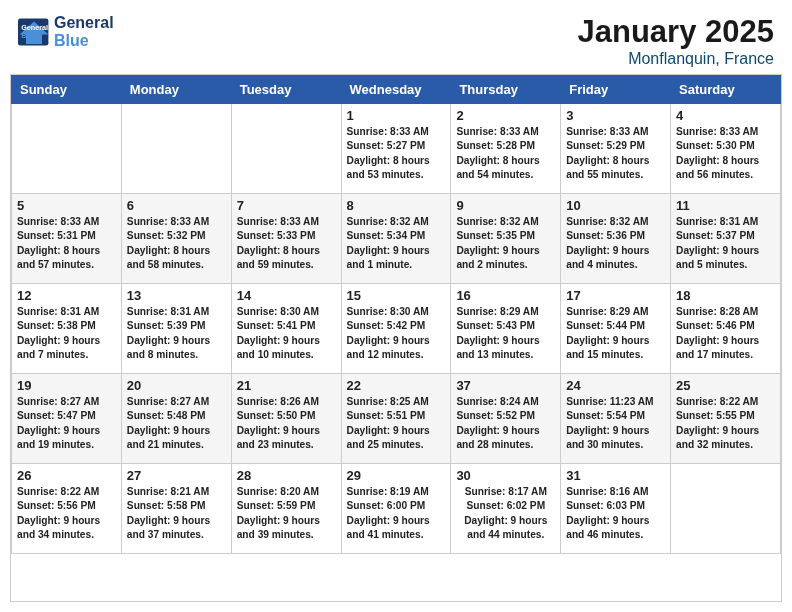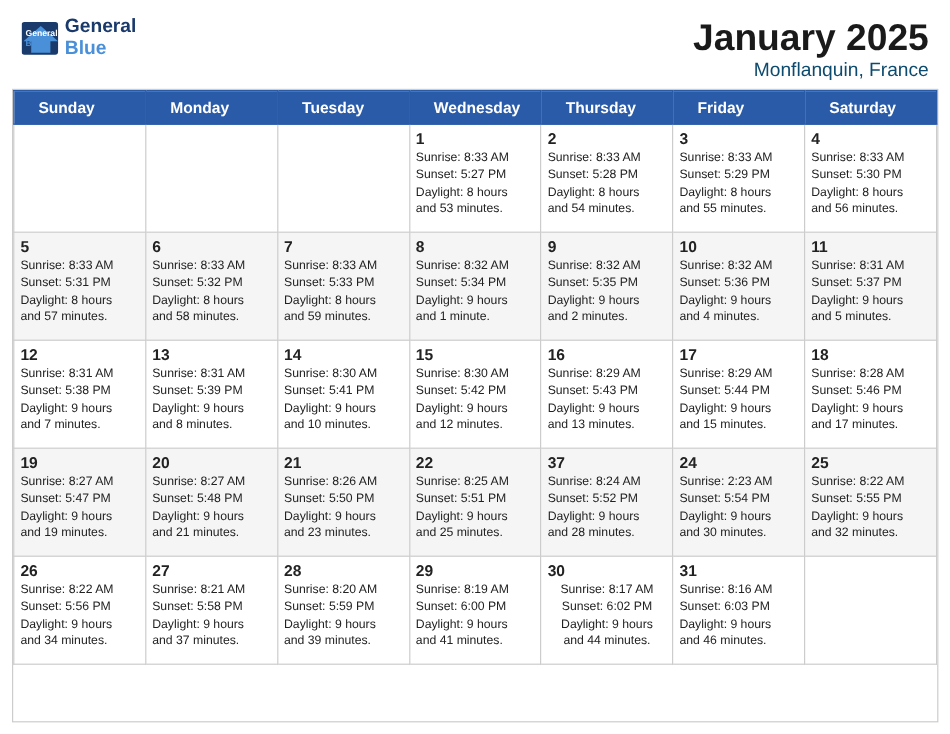--- a/index.html
+++ b/index.html
@@ -58,21 +58,21 @@
     }
     table {
       width: 100%;
       border-collapse: collapse;
       table-layout: fixed;
     }
     thead tr th {
       background: #2a5ba8;
       color: #fff;
       text-align: left;
-      padding: 6px 20px;
+      padding: 6px 8px;
       font-size: 13px;
       font-weight: bold;
       border: 1px solid #2a5ba8;
     }
     tbody tr td {
       vertical-align: top;
       border: 1px solid #ccc;
       padding: 4px 5px;
       font-size: 10.5px;
       color: #222;
@@ -85,20 +85,21 @@
     }
     .day-num {
       font-weight: bold;
       font-size: 13px;
       margin-bottom: 2px;
     }
     .day-info {
       font-size: 10.2px;
       line-height: 1.4;
       color: #222;
+      font-weight: bold;
     }
     .empty {
       background: #fff !important;
     }
     tbody tr:nth-child(even) td.empty {
       background: #f5f5f5 !important;
     }
   </style>
 </head>
 <body>
@@ -304,21 +305,21 @@
             </td>
             <td>
               <div class="day-num">37</div>
               <div class="day-info" style="white-space: pre-line;">Sunrise: 8:24 AM
 Sunset: 5:52 PM
 Daylight: 9 hours
 and 28 minutes.</div>
             </td>
             <td>
               <div class="day-num">24</div>
-              <div class="day-info" style="white-space: pre-line;">Sunrise: 2:23 AM
+              <div class="day-info" style="white-space: pre-line;">Sunrise: 11:23 AM
 Sunset: 5:54 PM
 Daylight: 9 hours
 and 30 minutes.</div>
             </td>
             <td>
               <div class="day-num">25</div>
               <div class="day-info" style="white-space: pre-line;">Sunrise: 8:22 AM
 Sunset: 5:55 PM
 Daylight: 9 hours
 and 32 minutes.</div>

